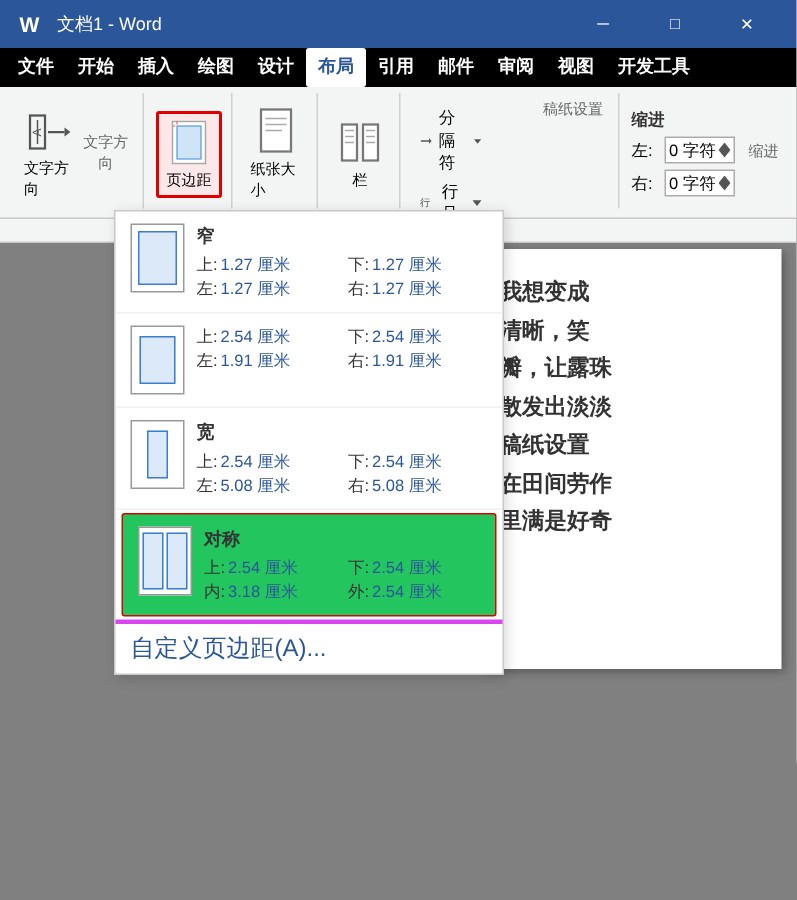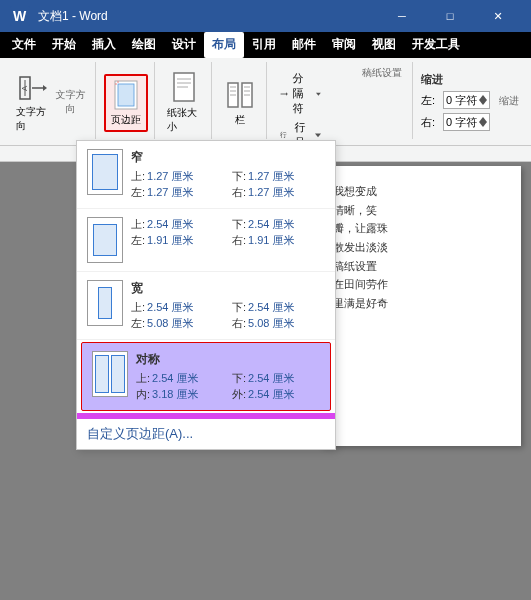--- a/index.html
+++ b/index.html
@@ -163,21 +163,21 @@
     }
 
     .margin-item {
       display: flex;
       gap: 8px;
       padding: 8px 10px;
       cursor: pointer;
       border-bottom: 1px solid #f0f0f0;
     }
     .margin-item.selected {
-      background: #c4b5fd;
+      background: #22c55e;
       border: 1.5px solid #e00000;
       margin: 2px 4px;
       border-radius: 2px;
     }
 
     .margin-preview {
       width: 36px;
       height: 46px;
       border: 1px solid #999;
       background: white;
@@ -217,23 +217,23 @@
       display: flex;
       gap: 2px;
       align-items: center;
     }
 
     .margin-label { color: #333; }
     .margin-value { color: #2b579a; }
 
     .dropdown-footer {
       padding: 6px 10px;
-      border-top: 6px solid #d946ef;
+      border-top: 3px solid #d946ef;
       cursor: pointer;
-      font-size: 13px;
+      font-size: 16px;
       color: #2b579a;
       display: flex;
       align-items: center;
       gap: 4px;
     }
 
     
     .below-ribbon {
       display: flex;
       background: #808080;
@@ -545,21 +545,21 @@
       <span>自定义页边距(A)...</span>
     </div>
   </div>
 </div>
 
 <div class="below-ribbon">
 
   <div style="position:absolute;top:0;left:0;right:0;height:16px;background:#f3f4f4;border-bottom:1px solid #c8c8c8;z-index:1;"></div>
 
   <div style="position:absolute;top:20px;right:10px;background:white;width:200px;height:280px;box-shadow:2px 2px 6px rgba(0,0,0,0.3);padding:16px 12px;overflow:hidden;">
-    <div style="font-size:11px;line-height:1.7;color:#333;">
+    <div style="font-size:15px;line-height:1.7;color:#333;font-weight:bold;">
       <div>我想变成</div>
       <div>清晰，笑</div>
       <div>瓣，让露珠</div>
       <div>散发出淡淡</div>
       <div>稿纸设置</div>
       <div>在田间劳作</div>
       <div>里满是好奇</div>
     </div>
   </div>
 </div>

